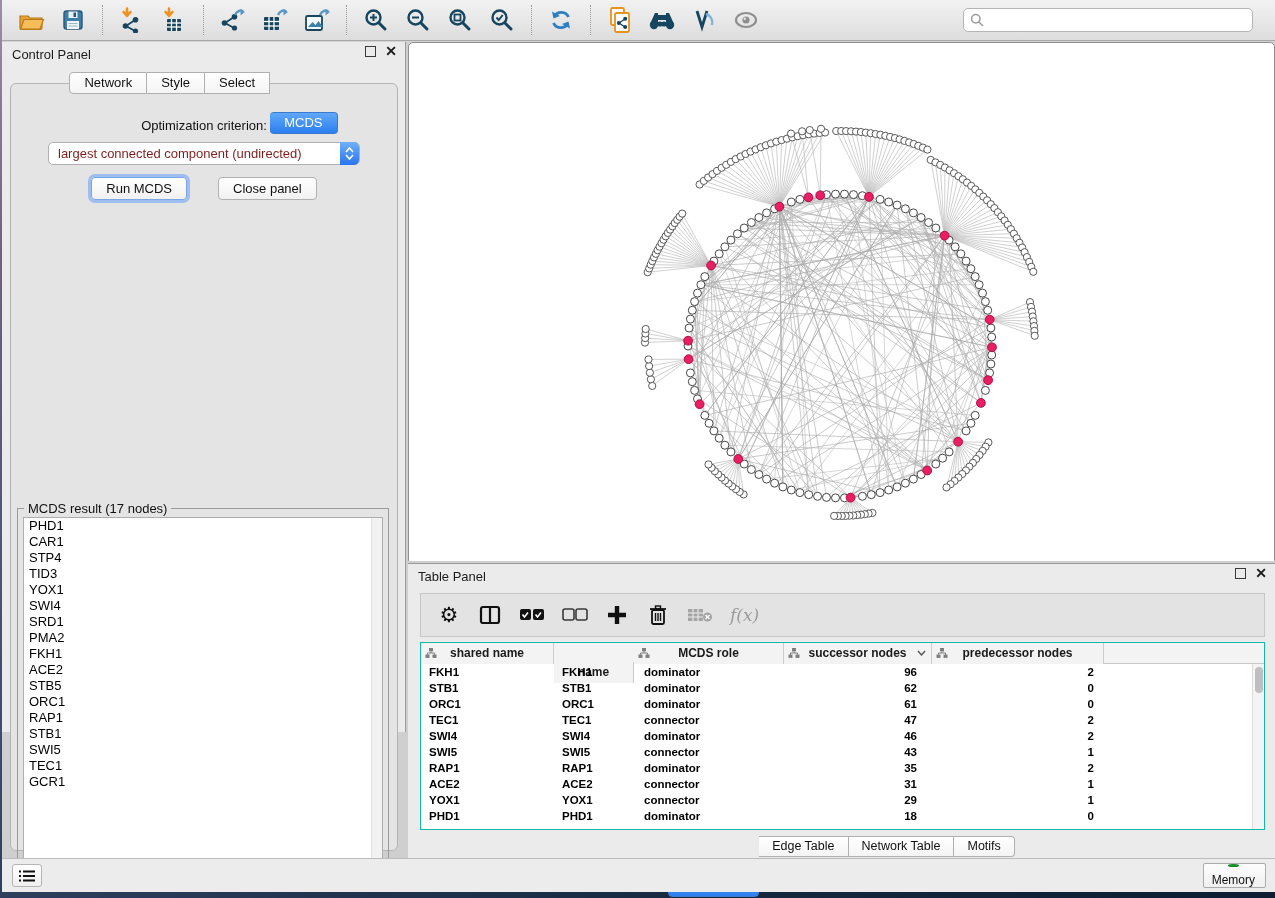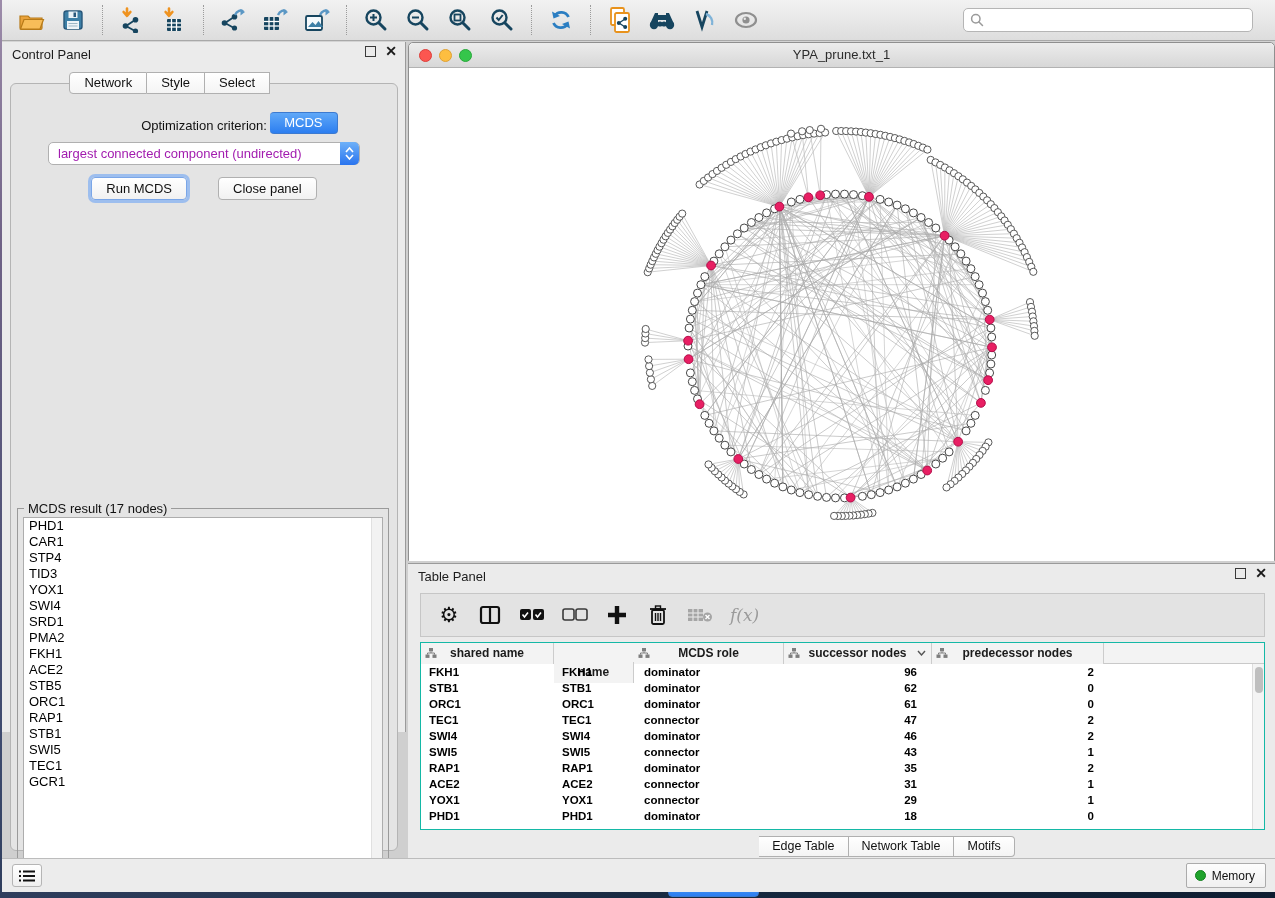--- a/index.html
+++ b/index.html
@@ -38,21 +38,21 @@
   .seg .tab { height:22px; line-height:20px; padding:0 14px; font-size:13px; color:#111;
     background:linear-gradient(#ffffff,#f4f4f4); border:1px solid #b0b0b0; border-left:none; }
   .seg .tab:first-child { border-left:1px solid #b0b0b0; border-radius:4px 0 0 4px; }
   .seg .tab:last-child { border-radius:0 4px 4px 0; }
   .seg .tab.active { background:linear-gradient(#5fa8f8,#2c7ef0); color:#fff; border-color:#3c7ad0; border-radius:4px;margin-top:40px; }
 
   .cp-content { position:absolute; left:8px; top:41px; width:388px; height:768px;
     background:#e4e4e4; border:1px solid #b4b4b4; border-radius:6px; }
   .opt-label { margin-top:34px; text-align:center; font-size:13px; color:#111; }
   .dropdown { position:relative; margin:9px auto 0 auto; width:312px; height:23px; background:#fff;
-    border:1px solid #b0b0b0; border-radius:5px; font-size:13px; color:#a21caf;
+    border:1px solid #b0b0b0; border-radius:5px; font-size:13px; color:#7f1d1d;
     display:flex; align-items:center; padding-left:9px; }
   .dd-stepper { position:absolute; right:0; top:-1px; width:19px; height:23px; border-radius:0 5px 5px 0;
     background:linear-gradient(#6eb1f9,#2a74ee); display:flex; flex-direction:column;
     align-items:center; justify-content:center; gap:1px; }
   .btn-row { margin-top:12px; display:flex; justify-content:center; gap:31px; }
   .mac-btn { height:23px; padding:0 14px; font-size:13px; color:#111; font-family:"Liberation Sans",sans-serif;
     background:linear-gradient(#ffffff,#f1f1f1); border:1px solid #b0b0b0; border-radius:4px; }
   .mac-btn.focused { box-shadow:0 0 0 3px rgba(110,165,245,.6); border-color:#7aa6e8; }
 
   .group-box { position:absolute; left:6px; top:424px; width:372px; height:372px; border:1px solid #9a9a9a; }
@@ -96,21 +96,21 @@
 
   .tp-tabs { position:absolute; left:0; right:0; top:272px; display:flex; justify-content:center; }
   .tp-tabs .tab { height:21px; line-height:19px; padding:0 13px; font-size:12.5px; }
 
   
   .status-bar { position:absolute; left:0; top:858px; width:100%; height:34px; background:#ececec; border-top:1px solid #bcbcbc; }
   .list-btn { position:absolute; left:10px; top:5px; width:30px; height:23px; background:linear-gradient(#fff,#efefef);
     border:1px solid #b5b5b5; border-radius:3px; display:flex; align-items:center; justify-content:center; }
   .memory-btn { position:absolute; right:9px; top:4px; height:25px; padding:0 10px 0 8px;
     background:linear-gradient(#fdfdfd,#f0f0f0); border:1px solid #ababab; border-radius:2px;
-    display:flex; align-items:center; gap:6px; font-size:12px; color:#111; }
+    display:flex; align-items:center; gap:6px; font-size:12px; color:#111;flex-direction:column; }
   .mem-dot { width:11px; height:11px; border-radius:50%; background:#1fa32c; border:1px solid #13801f; }
 </style>
 </head>
 <body>
 
 <div class="app">
 
   <div class="toolbar">
     <div class="tb-group" style="padding-left:2px;">
       <div class="tb-btn">
@@ -347,26 +347,20 @@
               <div class="mcds-item">STB1</div>
               <div class="mcds-item">SWI5</div>
               <div class="mcds-item">TEC1</div>
               <div class="mcds-item">GCR1</div>
             </div>
         </div>
       </div>
     </div>
 
     <div class="network-window">
-      <div class="net-titlebar">
-        <span class="tl red"></span>
-        <span class="tl yellow"></span>
-        <span class="tl green"></span>
-        <span class="net-title">YPA_prune.txt_1</span>
-      </div>
       <svg id="net-svg" viewBox="0 0 865 492">
           <line x1="370.4" y1="137.6" x2="581.9" y2="295.0" stroke="#a9a9a9" stroke-width="0.75" stroke-opacity="0.8"></line>
           <line x1="370.4" y1="137.6" x2="561.9" y2="354.3" stroke="#a9a9a9" stroke-width="0.75" stroke-opacity="0.8"></line>
           <line x1="370.4" y1="137.6" x2="581.9" y2="259.0" stroke="#a9a9a9" stroke-width="0.75" stroke-opacity="0.8"></line>
           <line x1="370.4" y1="137.6" x2="390.9" y2="130.4" stroke="#a9a9a9" stroke-width="0.75" stroke-opacity="0.8"></line>
           <line x1="370.4" y1="137.6" x2="283.3" y2="241.3" stroke="#a9a9a9" stroke-width="0.75" stroke-opacity="0.8"></line>
           <line x1="370.4" y1="137.6" x2="304.9" y2="361.9" stroke="#a9a9a9" stroke-width="0.75" stroke-opacity="0.8"></line>
           <line x1="370.4" y1="137.6" x2="281.4" y2="303.9" stroke="#a9a9a9" stroke-width="0.75" stroke-opacity="0.8"></line>
           <line x1="370.4" y1="137.6" x2="417.5" y2="428.4" stroke="#a9a9a9" stroke-width="0.75" stroke-opacity="0.8"></line>
           <line x1="370.4" y1="137.6" x2="291.9" y2="215.7" stroke="#a9a9a9" stroke-width="0.75" stroke-opacity="0.8"></line>

